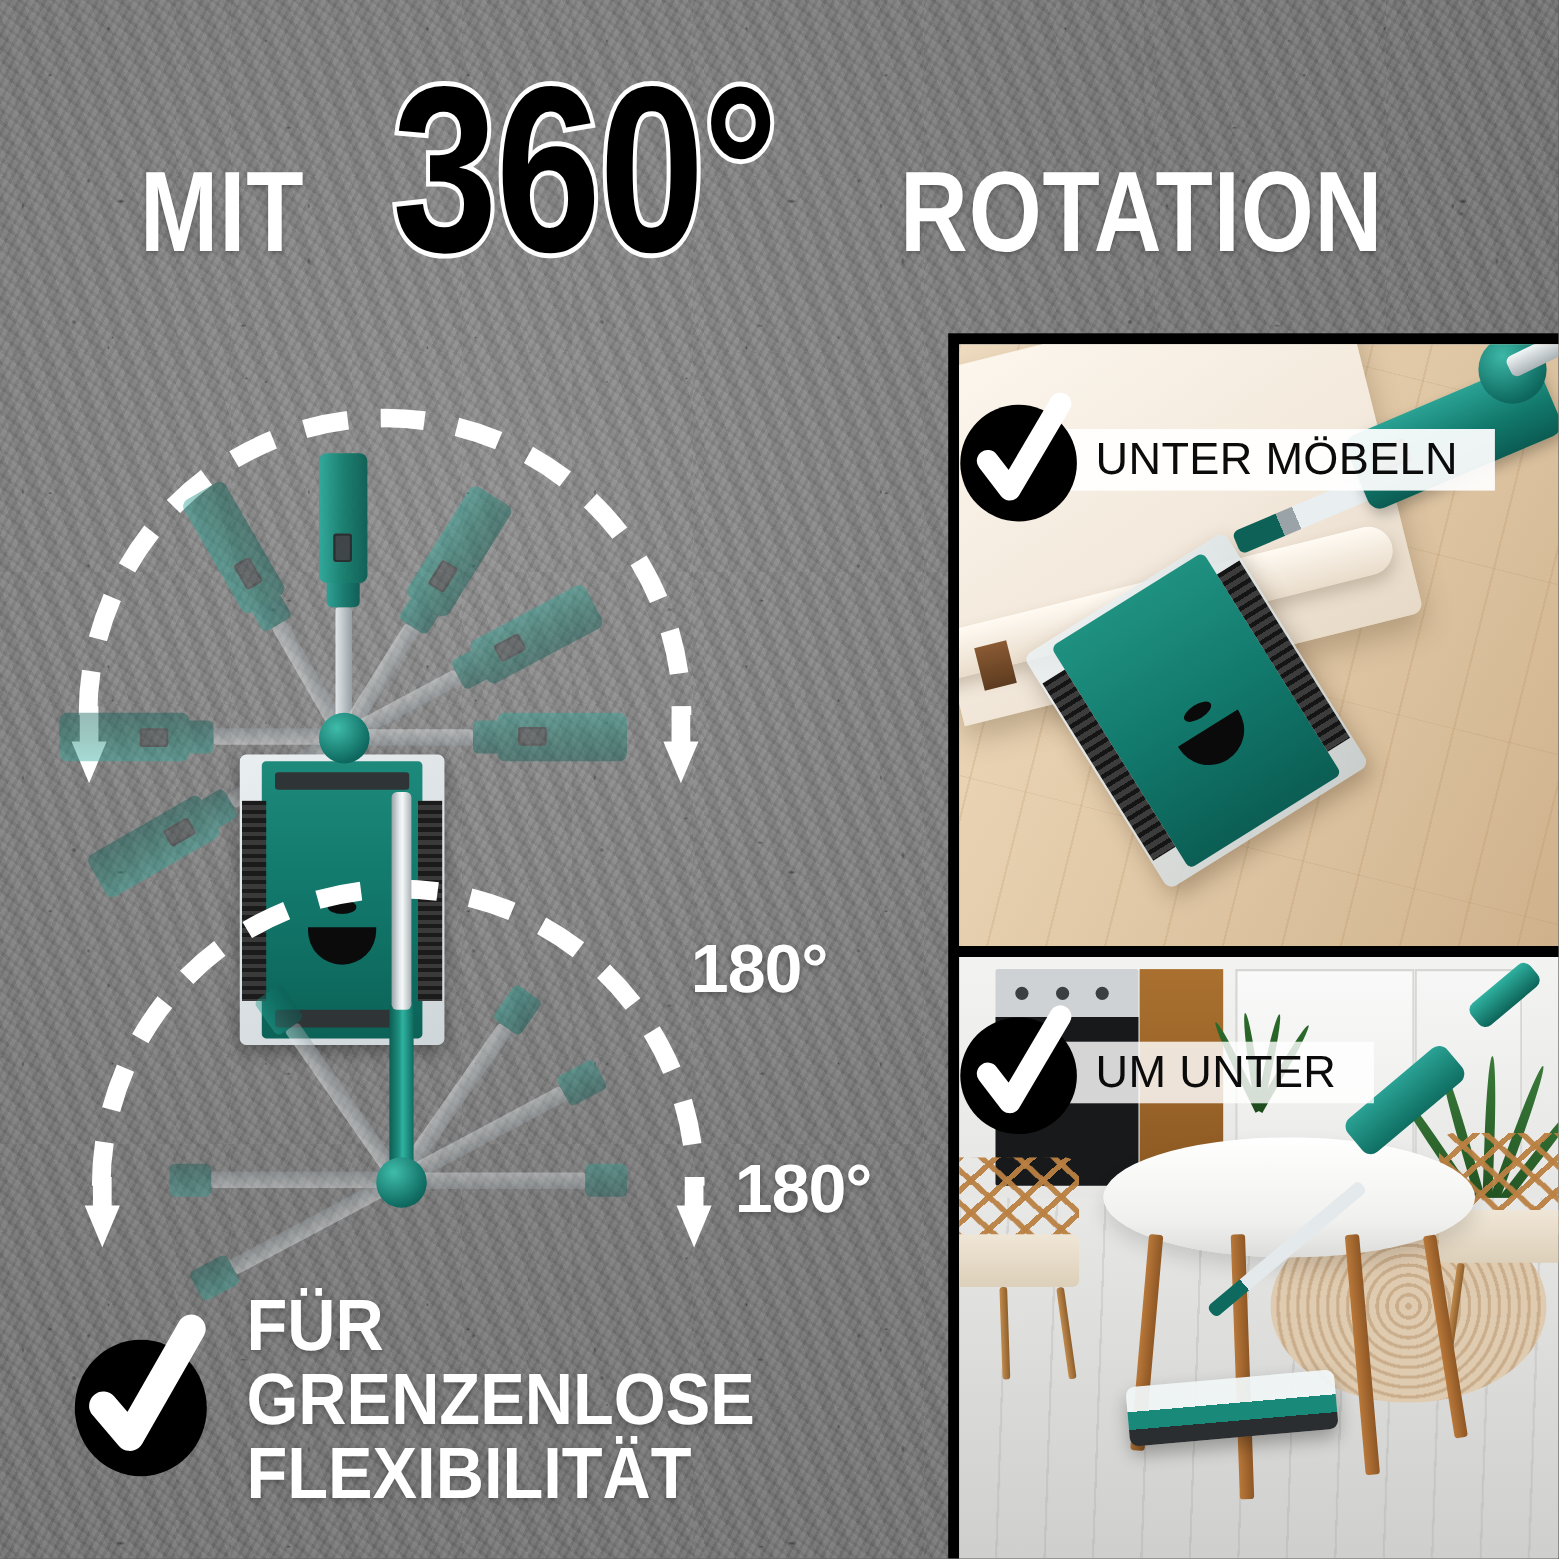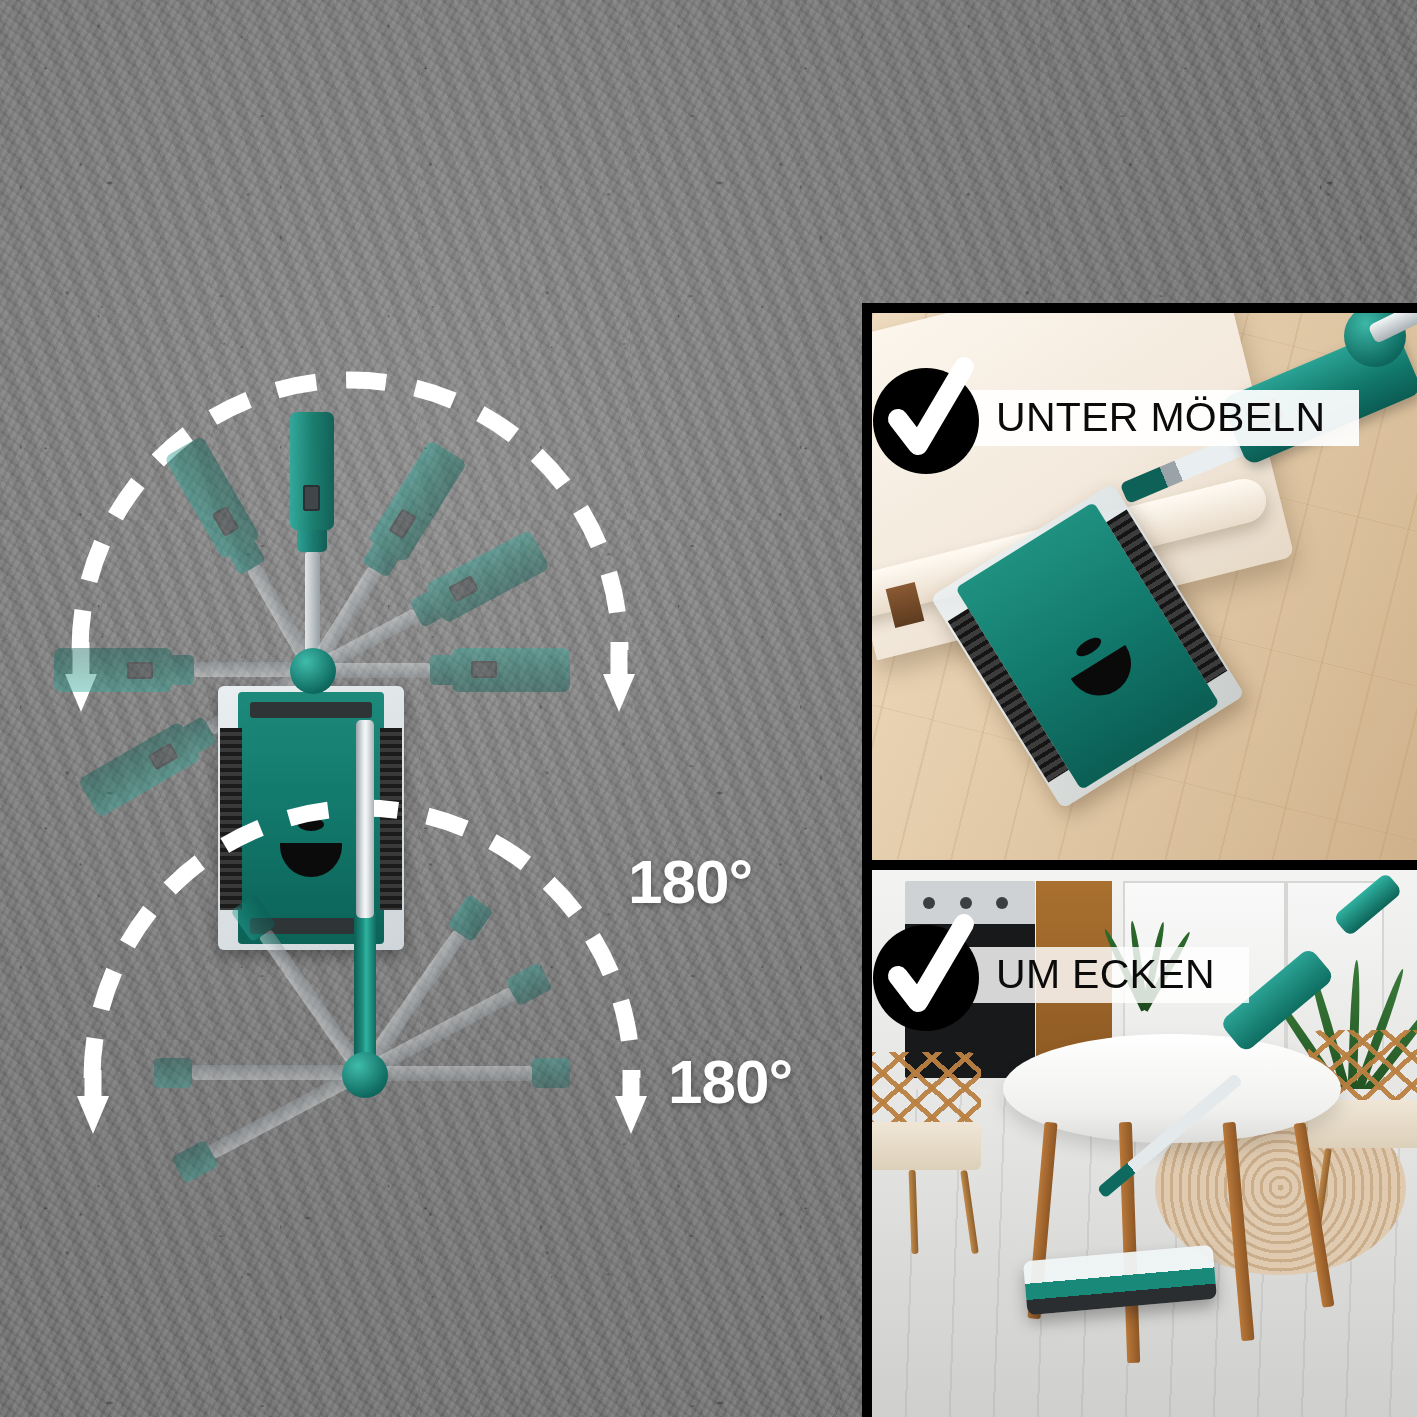--- a/index.html
+++ b/index.html
@@ -413,20 +413,25 @@
     background:linear-gradient(150deg,#2fb0a0,#0d655b);
   }
 </style>
 </head>
 <body>
 
 <div id="stage">
 
   <div class="concrete"></div>
 
+  <div class="headline">
+    <span class="hl-word hl-left">MIT</span>
+    <span class="hl-big">360°</span>
+    <span class="hl-word hl-right">ROTATION</span>
+  </div>
 
   <div class="diagram" id="diagram-top">
 
     <div class="arc" style="left:0;top:0;width:720px;height:470px;">
       <svg width="720" height="470" viewBox="0 0 720 470">
         <path d="M 120 400 A 270 270 0 0 1 660 400" fill="none" stroke="#ffffff" stroke-width="17" stroke-dasharray="40 30" stroke-linecap="butt"></path>
         <path d="M 121 392 L 121 430" stroke="#ffffff" stroke-width="17" fill="none"></path>
         <polygon points="105,424 137,424 121,462" fill="#ffffff"></polygon>
         <path d="M 659 392 L 659 430" stroke="#ffffff" stroke-width="17" fill="none"></path>
         <polygon points="643,424 675,424 659,462" fill="#ffffff"></polygon>
@@ -521,20 +526,32 @@
     </div>
 
     <div class="pole" style="left:334px;top:150px;width:22px;height:170px;"></div>
     <div class="pole-metal" style="left:336px;top:-40px;width:18px;height:198px;"></div>
     <div class="ga-pivot-hub" style="left:322px;top:292px;"></div>
 
     <div class="deg-label" style="left:648px;top:286px;">180°</div>
   </div>
 
 
+  <div id="bottom-caption">
+    <span class="check-badge">
+      <svg width="128" height="142" viewBox="0 0 128 142">
+        <ellipse cx="62" cy="78" rx="60" ry="62" fill="#000000"></ellipse>
+        <path d="M 28 76 L 52 104 L 108 6" stroke="#ffffff" stroke-width="26" fill="none" stroke-linecap="round" stroke-linejoin="round"></path>
+      </svg>
+    </span>
+    <div class="cap-text">
+      <div>FÜR GRENZENLOSE</div>
+      <div>FLEXIBILITÄT</div>
+    </div>
+  </div>
 
   <div id="photo-column">
 
     <div class="photo-panel">
       <div class="p1-floor"></div>
       <div class="p1-sofa"></div>
       <div class="p1-sofa-edge"></div>
       <div class="p1-leg"></div>
       <div class="p1-head">
         <div class="p1-head-shell"></div>
@@ -612,19 +629,19 @@
       <div class="p2-sw-motor"></div>
       <div class="p2-sw-grip"></div>
 
       <div class="panel-label">
         <span class="check-badge">
           <svg width="108" height="118" viewBox="0 0 108 118">
             <circle cx="54" cy="62" r="53" fill="#000000"></circle>
             <path d="M 26 60 L 46 86 L 92 8" stroke="#ffffff" stroke-width="20" fill="none" stroke-linecap="round" stroke-linejoin="round"></path>
           </svg>
         </span>
-        <span class="lbl-bar" style="background:rgba(255,255,255,.82);">UM ECKEN</span>
+        <span class="lbl-bar" style="background:rgba(255,255,255,.82);">UM UNTER</span>
       </div>
     </div>
 
 
   </div>
 </div>
 
 </body></html>

